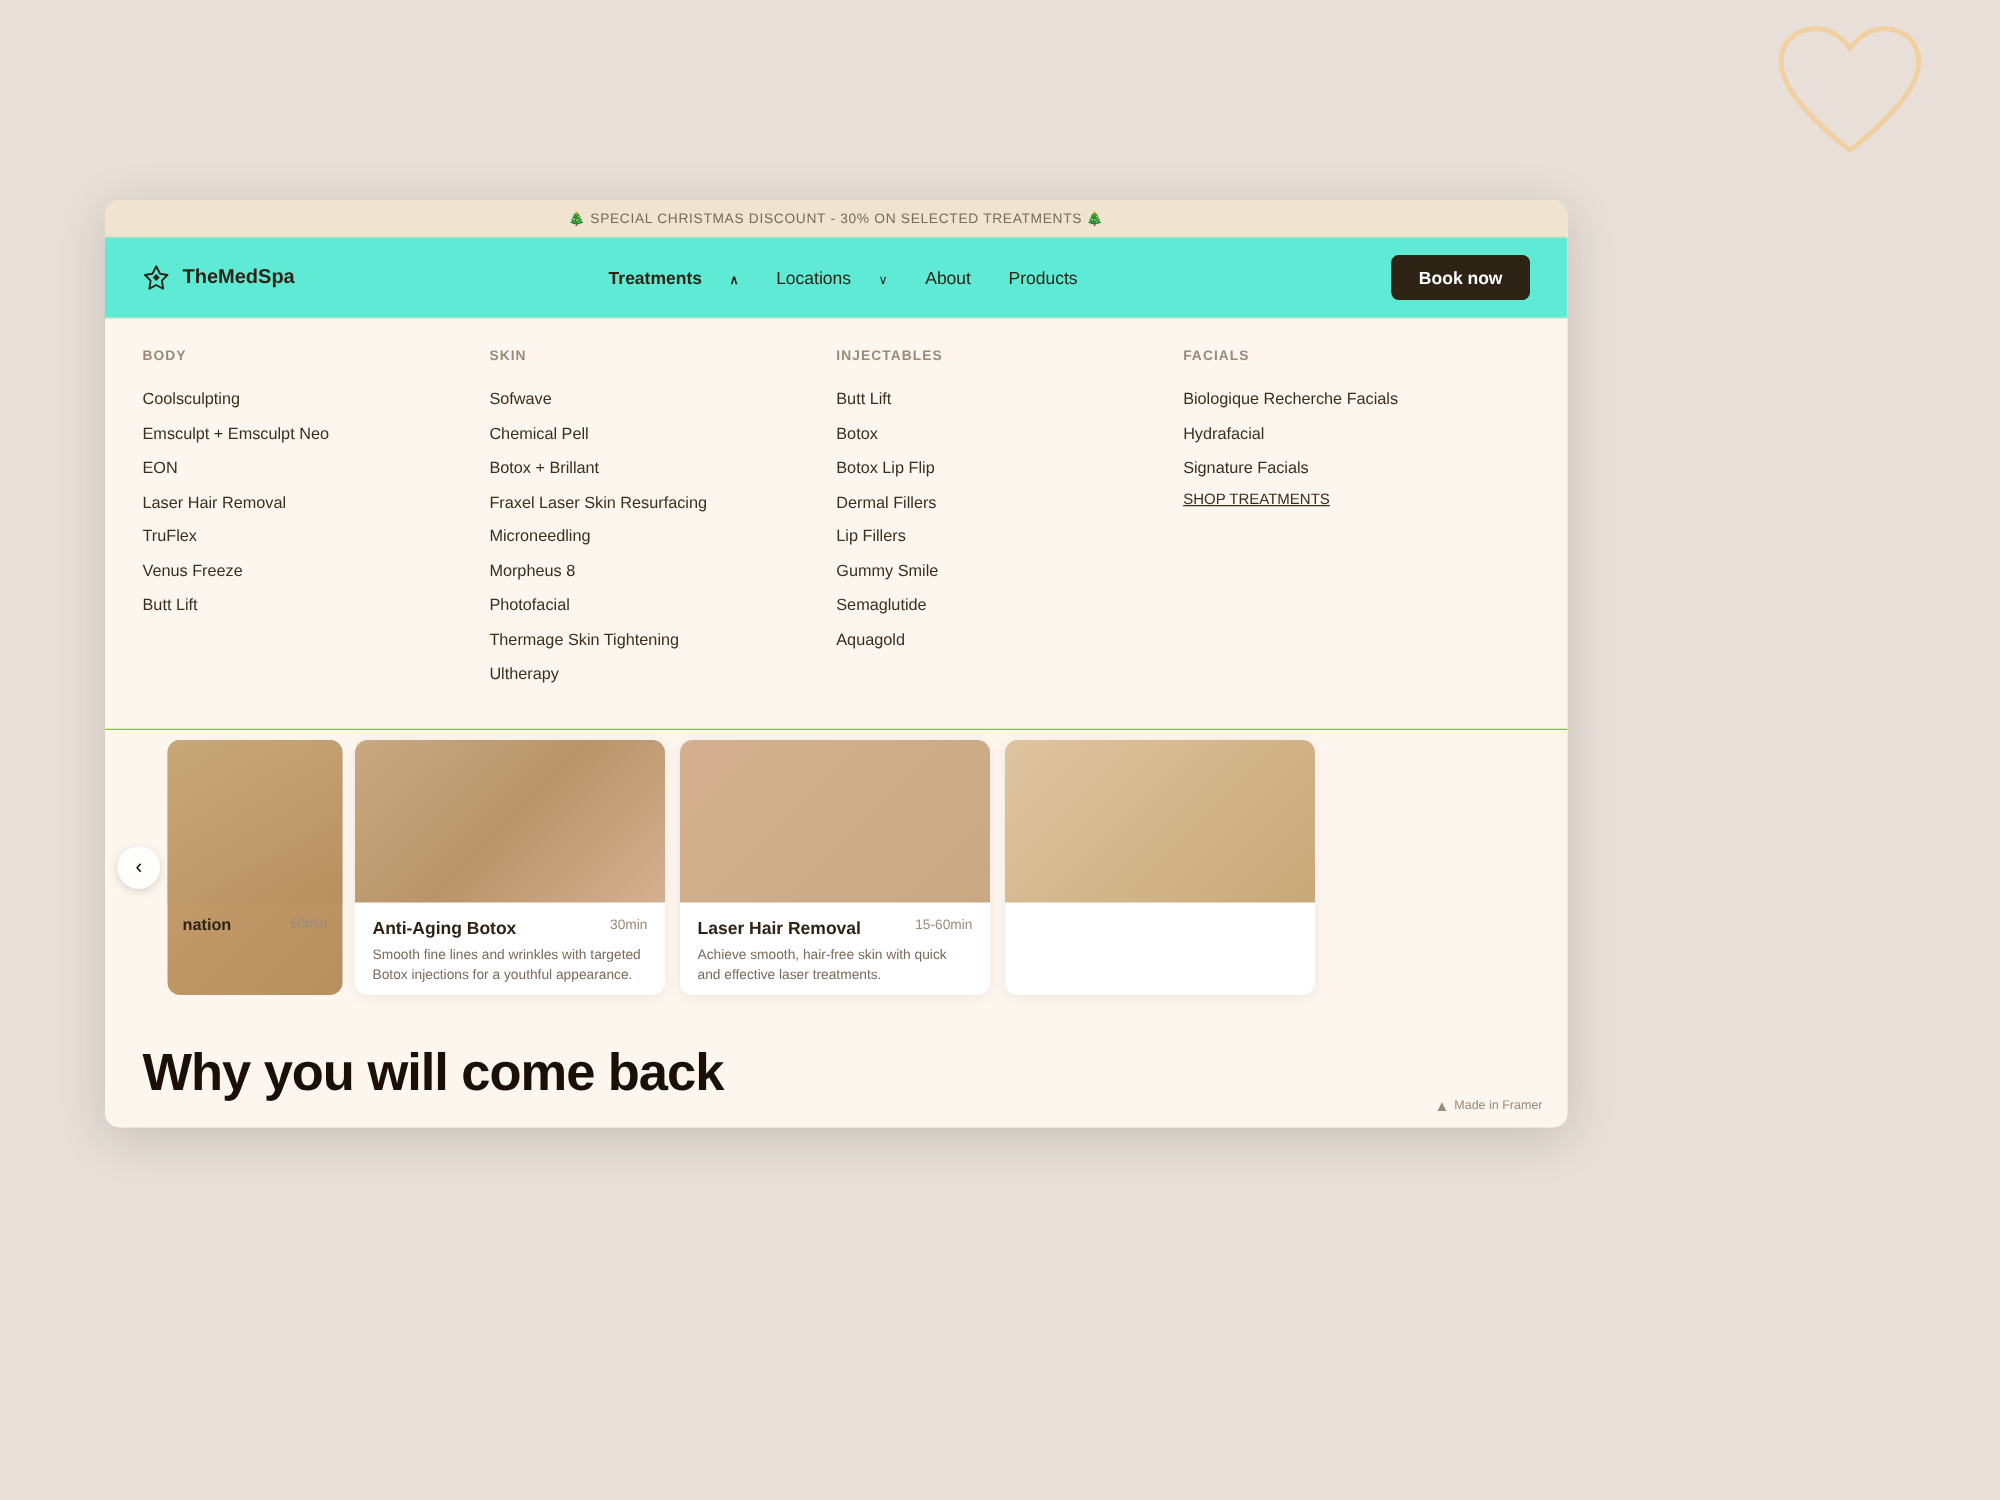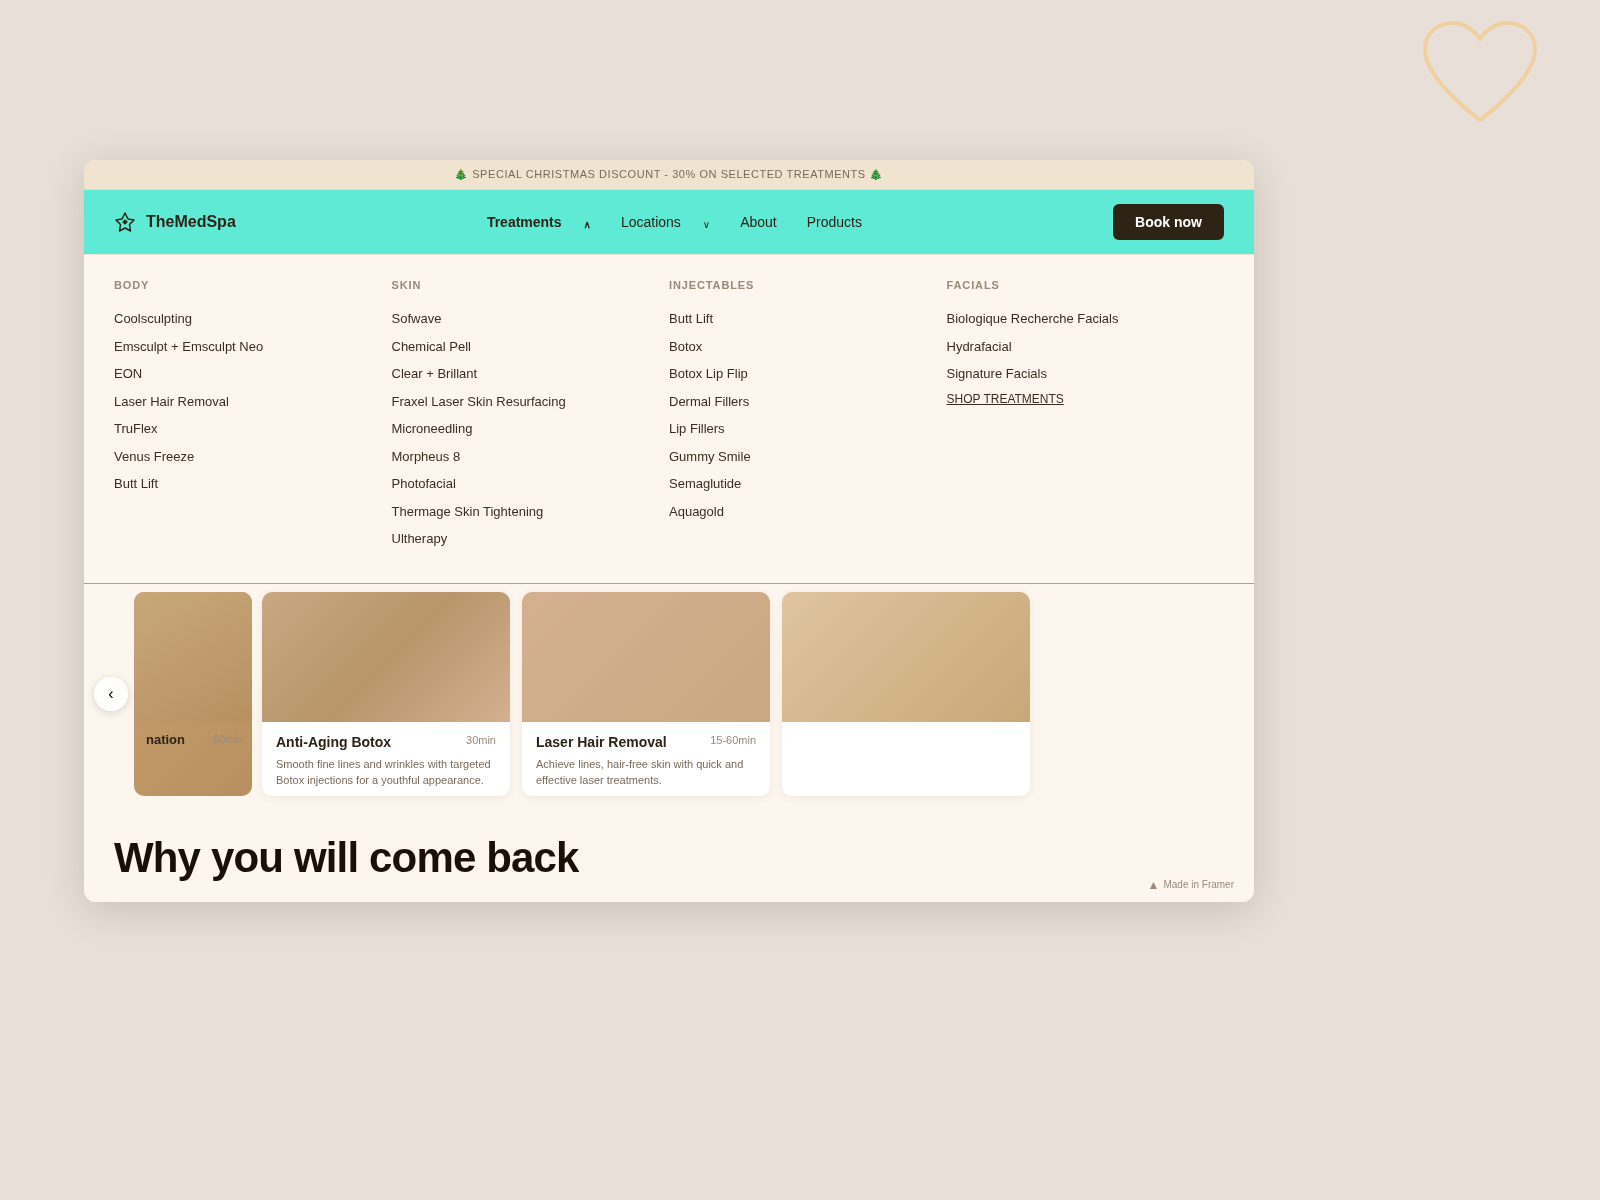--- a/index.html
+++ b/index.html
@@ -299,21 +299,21 @@
       <div class="menu-item">Laser Hair Removal</div>
       <div class="menu-item">TruFlex</div>
       <div class="menu-item">Venus Freeze</div>
       <div class="menu-item">Butt Lift</div>
     </div>
 
     <div class="menu-column">
       <div class="menu-column-header">SKIN</div>
       <div class="menu-item">Sofwave</div>
       <div class="menu-item">Chemical Pell</div>
-      <div class="menu-item">Clear + Brillant</div>
+      <div class="menu-item">Botox + Brillant</div>
       <div class="menu-item">Fraxel Laser Skin Resurfacing</div>
       <div class="menu-item">Microneedling</div>
       <div class="menu-item">Morpheus 8</div>
       <div class="menu-item">Photofacial</div>
       <div class="menu-item">Thermage Skin Tightening</div>
       <div class="menu-item">Ultherapy</div>
     </div>
 
     <div class="menu-column">
       <div class="menu-column-header">INJECTABLES</div>
@@ -334,21 +334,21 @@
       <div class="menu-item">Signature Facials</div>
       <div class="shop-treatments">SHOP TREATMENTS</div>
     </div>
 
   </div>
 
   <div class="cards-section">
 
     <button class="prev-btn">‹</button>
 
-    <div style="width:118px; flex-shrink:0; margin:8px 4px 8px 50px; border-radius:10px; overflow:hidden; background:linear-gradient(135deg,#c8a070,#b89060); position:relative;">
+    <div style="width:140px; flex-shrink:0; margin:8px 4px 8px 50px; border-radius:10px; overflow:hidden; background:linear-gradient(135deg,#c8a070,#b89060); position:relative;">
       <div style="width:100%;height:130px;background:linear-gradient(150deg,#c8a878,#b89060);"></div>
       <div style="padding:10px 12px;">
         <div style="display:flex;justify-content:space-between;align-items:center;">
           <span style="font-size:13px;font-weight:700;color:#2d2416;">
             <span>nation</span>
           </span>
           <span style="font-size:11px;color:#9a8a7a;margin-left:28px;">60min</span>
         </div>
       </div>
     </div>
@@ -364,21 +364,21 @@
       </div>
     </div>
 
     <div class="card">
       <div class="card-img-placeholder card-bg-2"></div>
       <div class="card-body">
         <div class="card-title-row">
           <span class="card-title">Laser Hair Removal</span>
           <span class="card-duration">15-60min</span>
         </div>
-        <p class="card-desc">Achieve lines, hair-free skin with quick and effective laser treatments.</p>
+        <p class="card-desc">Achieve smooth, hair-free skin with quick and effective laser treatments.</p>
       </div>
     </div>
 
     <div class="card">
       <div class="card-img-placeholder card-bg-3"></div>
     </div>
 
   </div>
 
   <div class="bottom-section" style="position:relative;">

